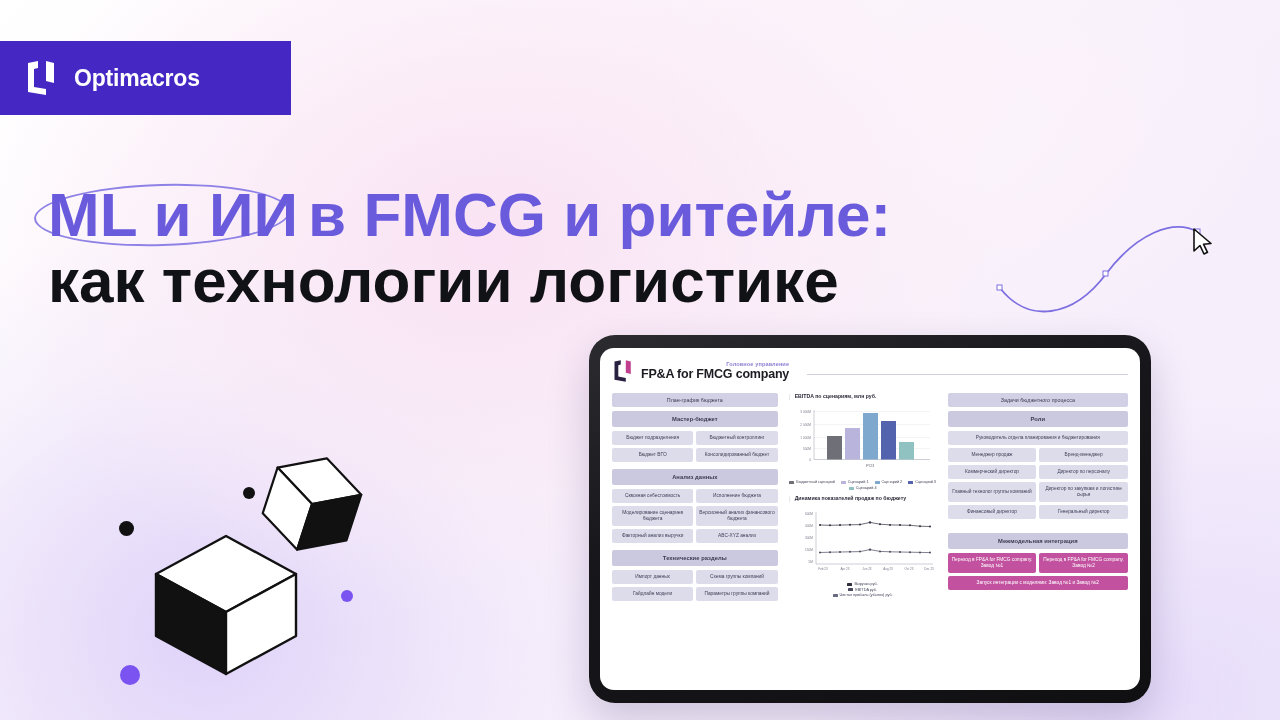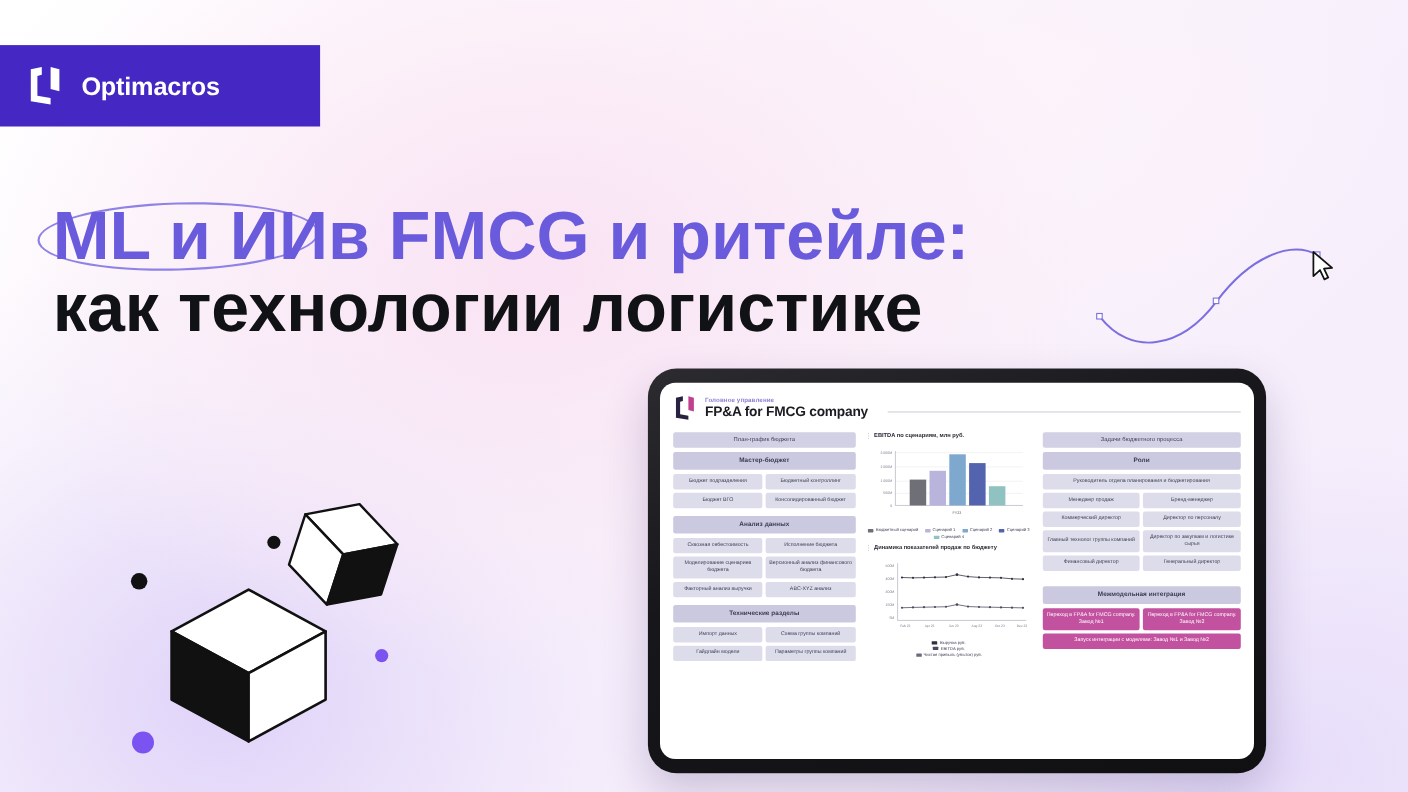--- a/index.html
+++ b/index.html
@@ -26,21 +26,21 @@
   
   #headline { position:absolute; left:48px; top:186px; width:830px; }
   .hl-line { font-size:62px; line-height:1.0; font-weight:700; white-space:nowrap; }
   #hl-line1 { color:#6a5bdd; position:relative; height:58px; display:flex; align-items:center; }
   #hl-ellipse {
     position:absolute; left:-14px; top:-2px; width:256px; height:62px;
     border:2px solid #8f82e6; border-radius:50%; transform:rotate(-1.6deg);
     pointer-events:none;
   }
   #hl-accent { position:relative; z-index:2; }
-  #hl-rest { position:relative; z-index:2; }
+  #hl-rest { position:relative; z-index:2;margin-left:10px; }
   #hl-line2, #hl-line3 { color:#111215; margin-top:6px; }
 
   
   #curve-deco { position:absolute; left:988px; top:196px; width:250px; height:130px; }
   #cursor-arrow { position:absolute; left:1192px; top:228px; width:22px; height:30px; }
 
   
   .cube { position:absolute; }
   .dot { position:absolute; border-radius:50%; }
 
@@ -53,21 +53,21 @@
   }
   #tablet-screen {
     width:100%; height:100%; background:#ffffff; border-radius:14px;
     overflow:hidden; position:relative;
   }
 
   
   #dash { padding:11px 12px 0 12px; height:100%; }
   #dash-header { display:flex; align-items:center; gap:8px; padding-bottom:6px; }
   #dash-logo { width:21px; height:24px; position:relative; flex:0 0 auto; }
-  #dash-titles { line-height:1.15; }
+  #dash-titles { line-height:1.15;text-align:right; }
   #dash-sub { font-size:5.6px; color:#8d7fd4; font-weight:bold; letter-spacing:.1px; }
   #dash-title { font-size:12.5px; color:#1b1b22; font-weight:bold; letter-spacing:-.2px; }
   #dash-rule { flex:1; height:1px; background:#cfcfdd; margin-left:10px; margin-top:6px; }
 
   #dash-cols { display:flex; gap:9px; padding-top:4px; }
   .col-left { width:180px; }
   .col-mid { width:152px; }
   .col-right { width:196px; }
 
   .group { margin-bottom:7px; }

